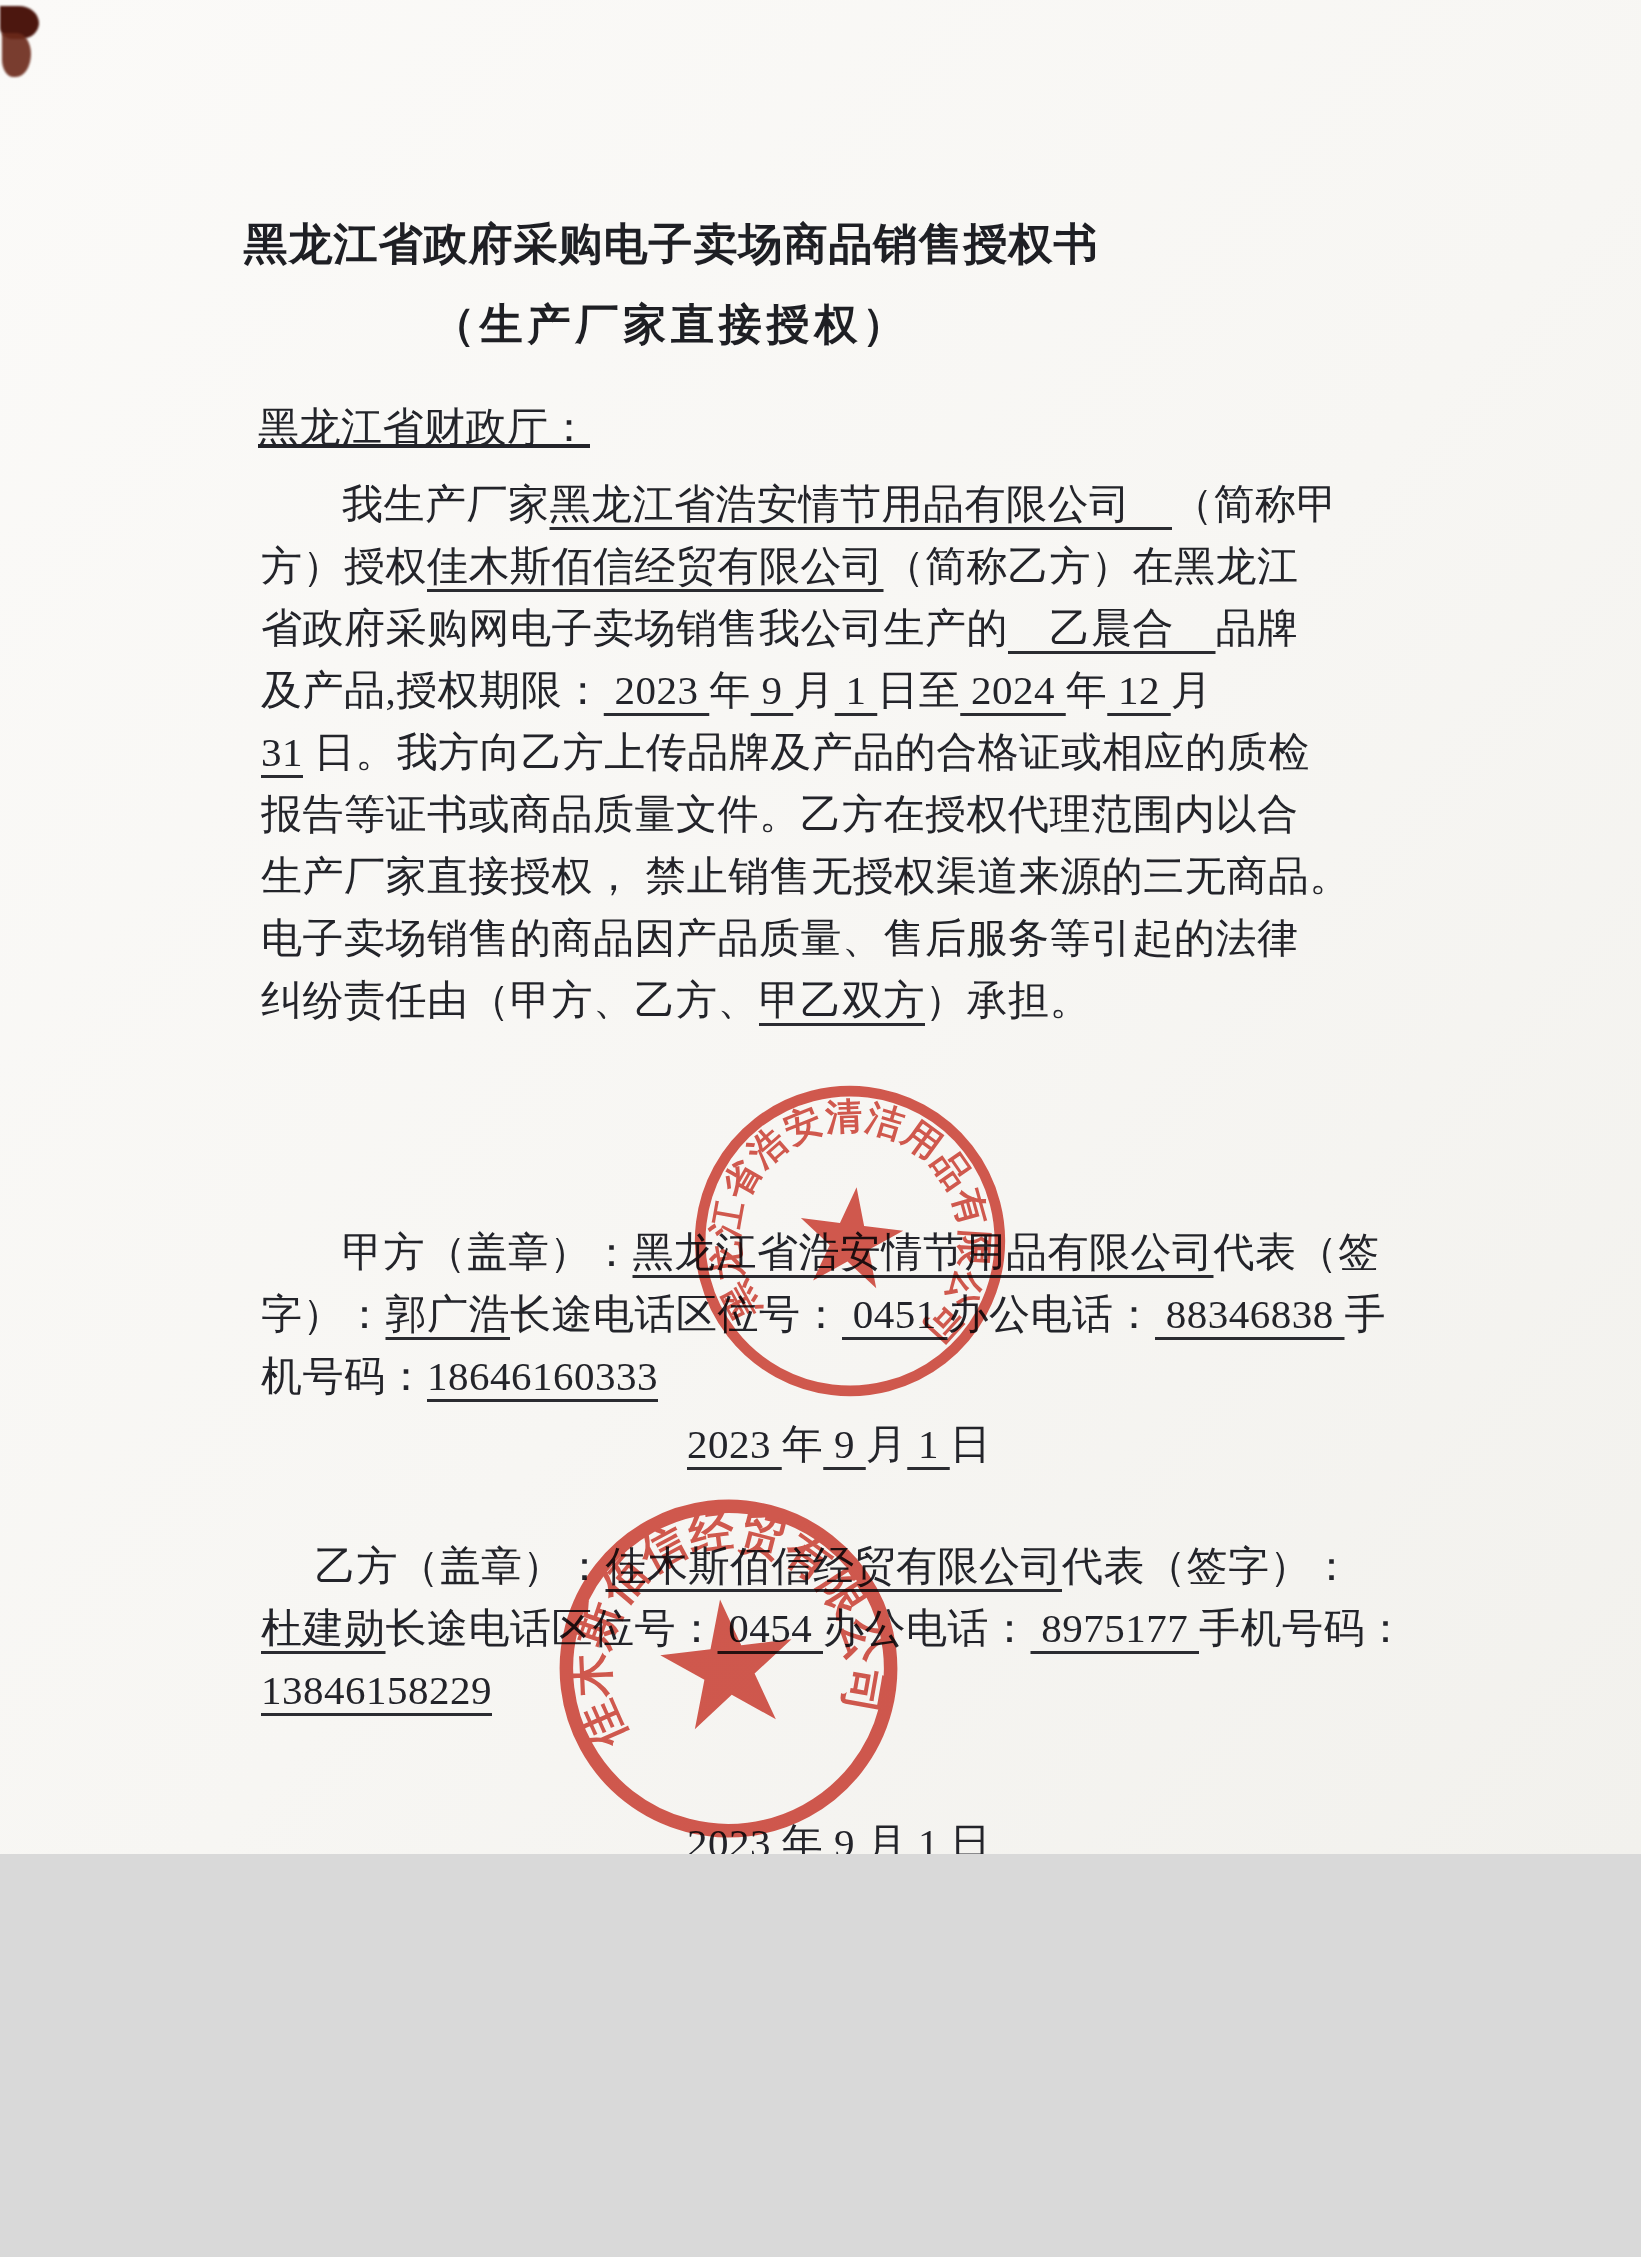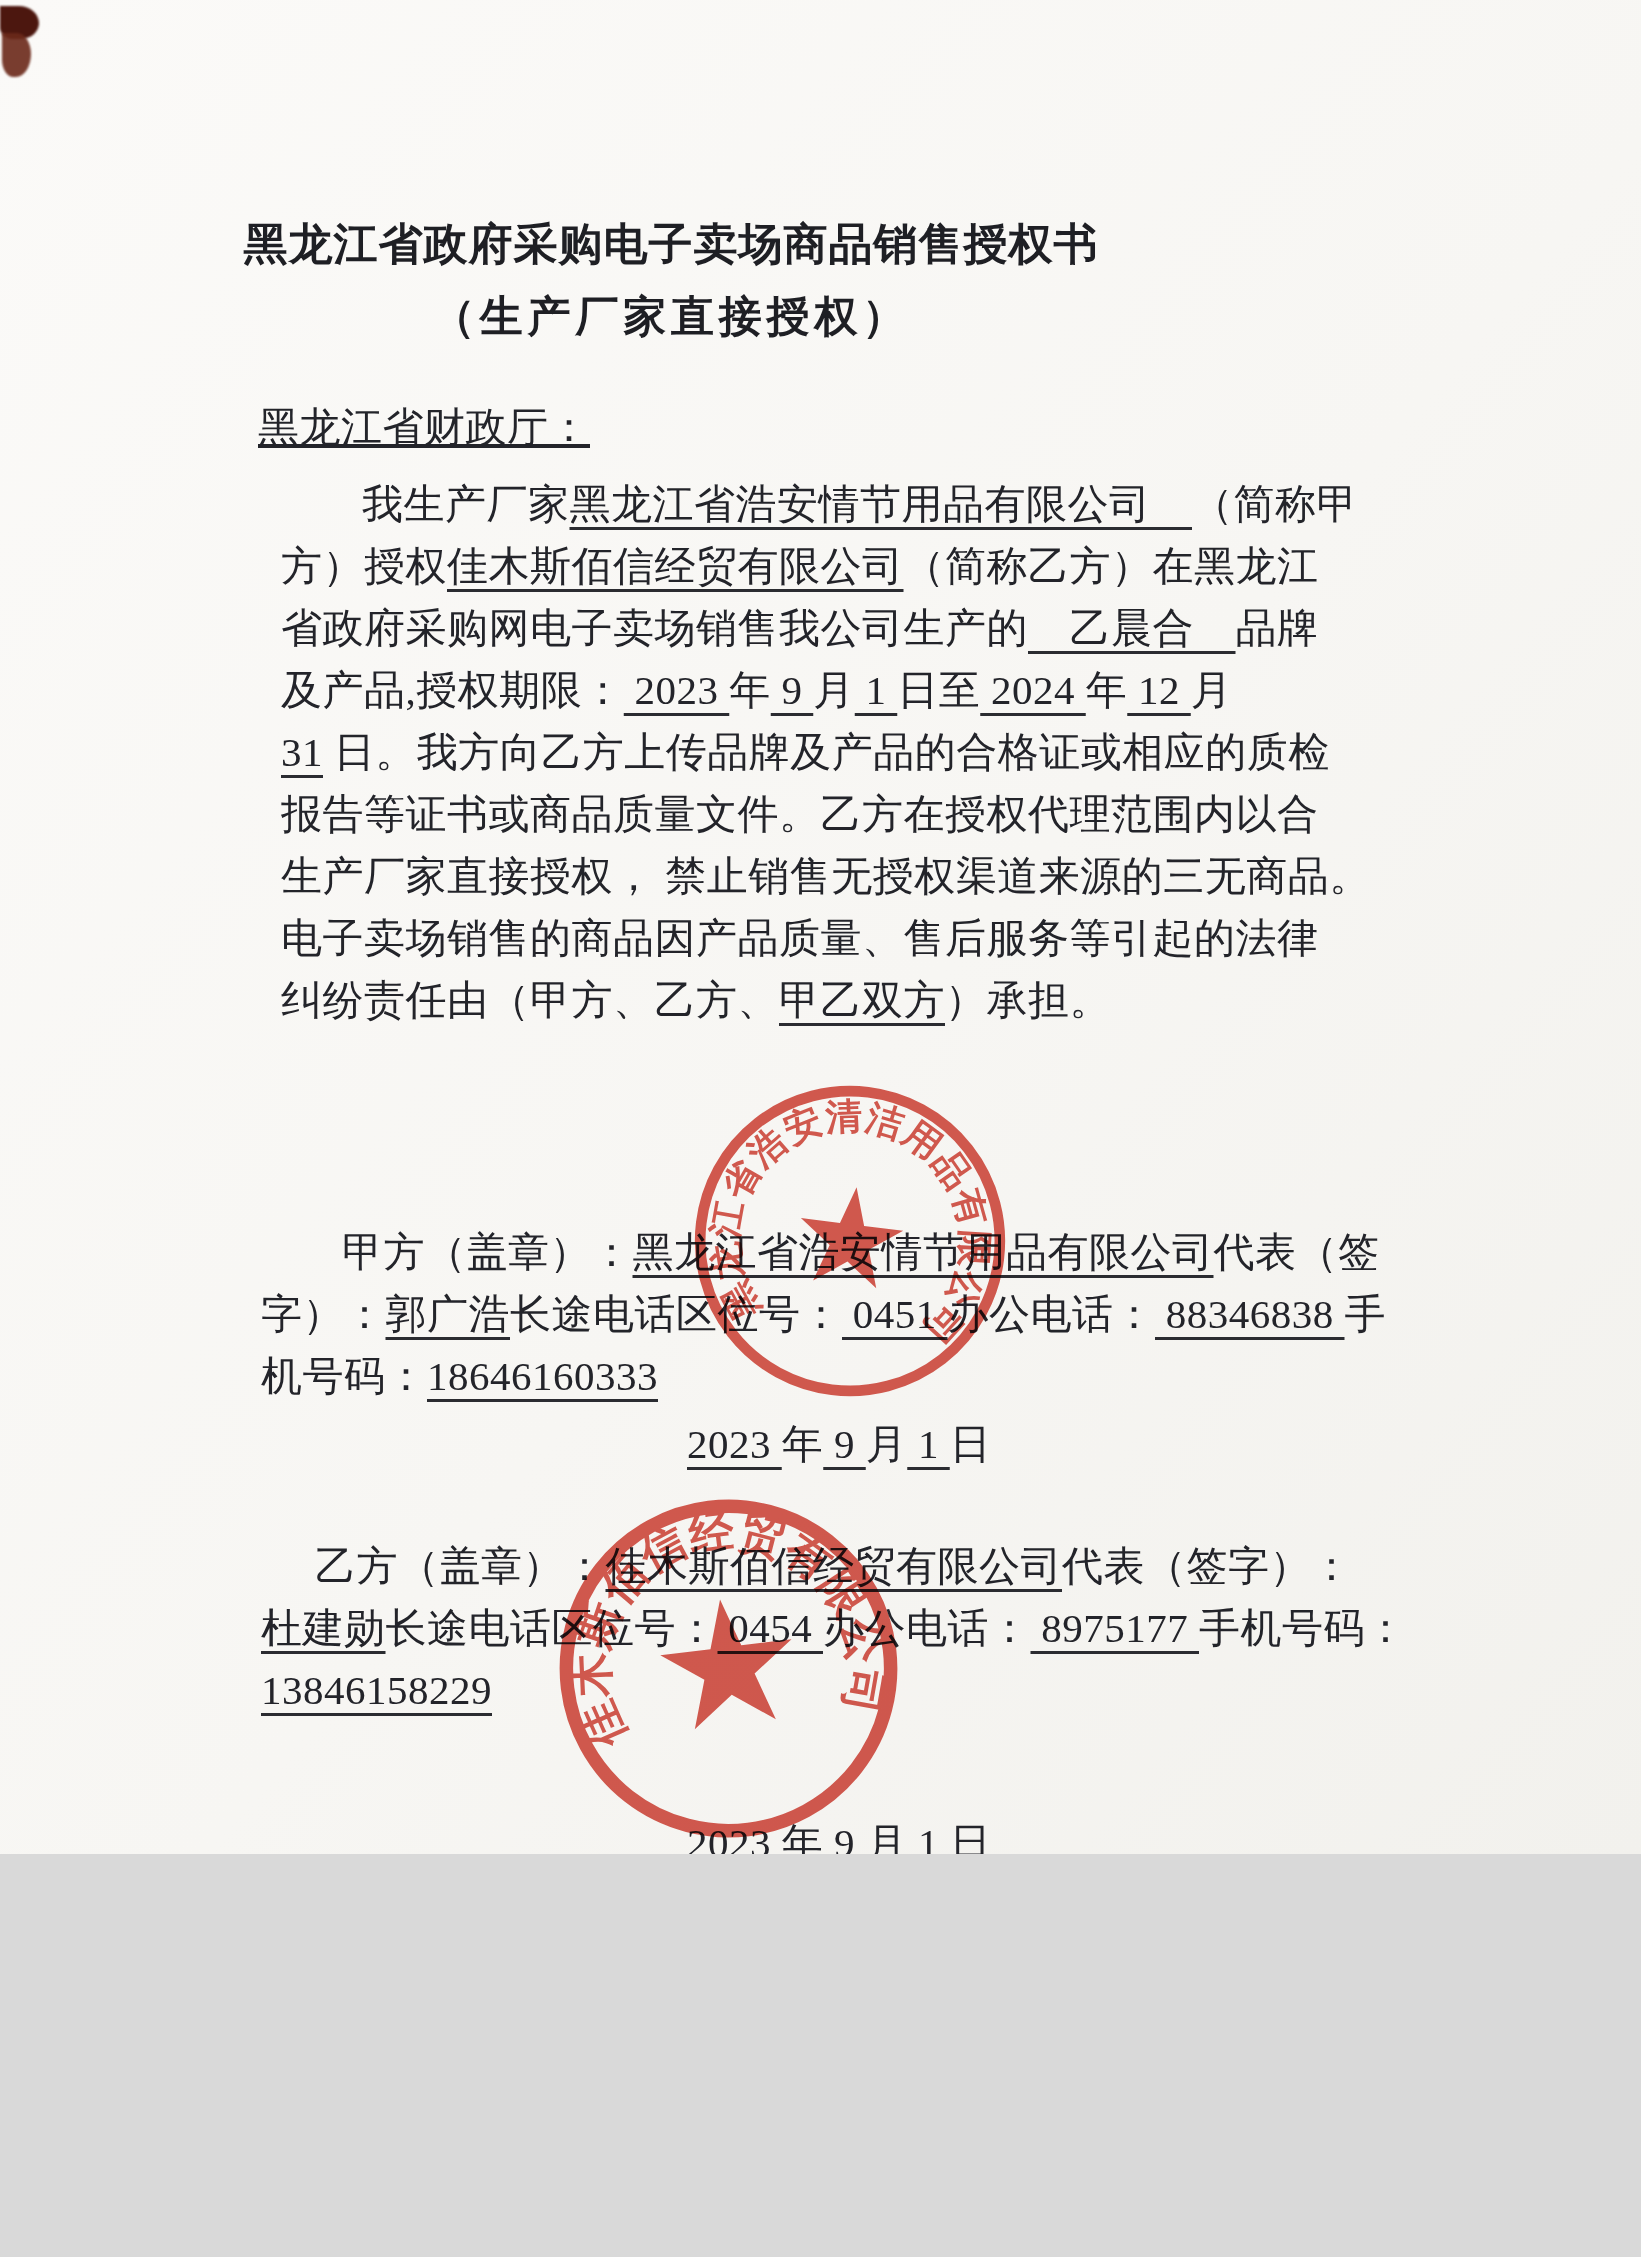--- a/index.html
+++ b/index.html
@@ -6,24 +6,24 @@
   html,body { background:#d9d9d9; }
   .page{
     position:relative; width:1641px; height:1854px; overflow:hidden;
     background:linear-gradient(130deg,#fbfaf8 0%,#f7f6f3 55%,#f2f1ed 100%);
     font-family:"Liberation Serif", serif; color:#23242a;
   }
   
   .title-wrap{ position:absolute; top:213px; left:0; width:1342px; text-align:center;
     font-family:"Liberation Sans", sans-serif; font-weight:700; color:#1e1f24; }
   .title{ font-size:44px; letter-spacing:1px; line-height:62px; }
-  .subtitle{ font-size:43px; letter-spacing:4.8px; line-height:62px; margin-top:11px;font-family:Liberation Serif, serif; }
+  .subtitle{ font-size:43px; letter-spacing:4.8px; line-height:62px; margin-top:18px; }
   .tline{ white-space:nowrap; height:62px; line-height:62px; font-size:41px; letter-spacing:0.5px; }
   .salutation{ position:absolute; left:258px; top:396px;text-decoration:underline; }
-  .paragraph{ position:absolute; left:261px; top:473px;margin-left:20px; }
+  .paragraph{ position:absolute; left:261px; top:473px; }
   .party-a{ position:absolute; left:261px; top:1221px; }
   .party-b{ position:absolute; left:261px; top:1535px; }
   .date-a{ position:absolute; left:687px; top:1413px; }
   .date-b{ position:absolute; left:687px; top:1812px; }
   .indent2{ padding-left:81px; }
   .indent-b{ padding-left:54px; }
   .u{ text-decoration:underline; text-decoration-thickness:2.9px; text-underline-offset:8.7px;
       text-decoration-color:#2b2c31; }
   
   .stamp{ position:absolute; mix-blend-mode:multiply; opacity:.82; }

